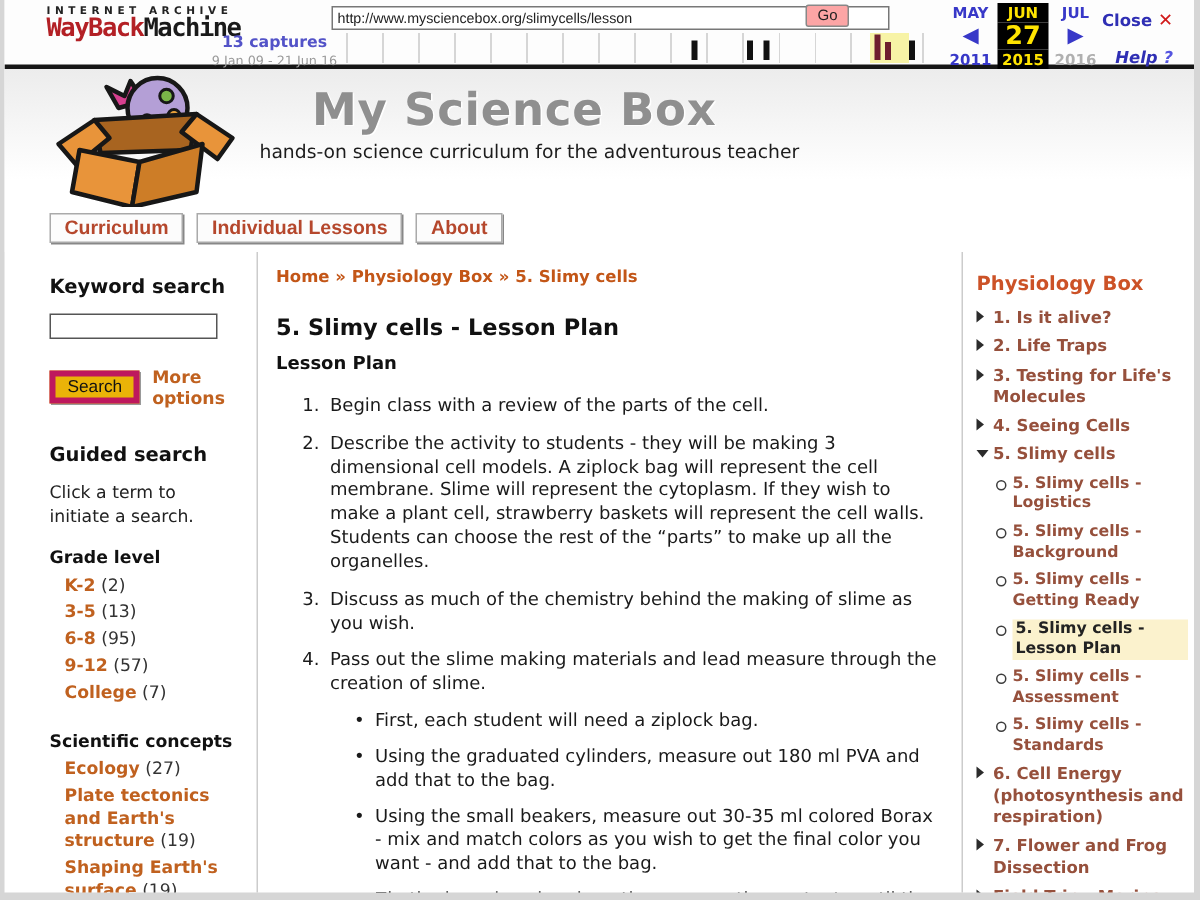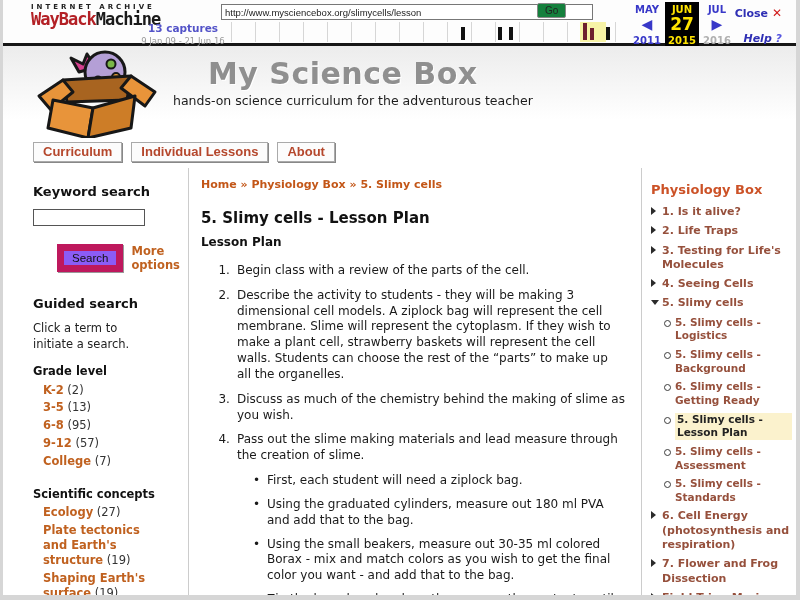--- a/index.html
+++ b/index.html
@@ -14,21 +14,21 @@
   .wm-logo .arc { font-size:7px; letter-spacing:3px; color:#222; font-weight:bold; }
   .wm-logo .wb { font-size:17px; font-weight:bold; letter-spacing:-1px; font-family:"DejaVu Sans Mono","Liberation Mono",monospace; }
   .wm-logo .wb .p1 { color:#b32025; }
   .wm-logo .wb .p2 { color:#1a1a1a; }
   .wm-captures { position:absolute; left:130px; top:22px; width:100px; text-align:center; }
   .wm-captures .cnt { color:#5353c8; font-weight:bold; font-size:10.5px; }
   .wm-captures .rng { color:#9a9a9a; font-size:8.5px; margin-top:2px; }
   .wm-url { position:absolute; left:218px; top:4px; width:372px; height:16px; font-size:9.5px;
             border:1px solid #777; padding:1px 3px; color:#222; background:#fff; }
   .wm-go { position:absolute; left:534px; top:3px; font-size:10px; padding:1px 7px;
-           border:1px solid #888; background:#15803d; border-radius:2px; color:#222; }
+           border:1px solid #888; background:#fca5a5; border-radius:2px; color:#222; }
   .wm-timeline { position:absolute; left:205px; top:22px; width:416px; height:20px;
                  background:repeating-linear-gradient(to right,transparent 0 23px,#d6d6d6 23px 24px); }
   .tl-hl { position:absolute; left:372px; top:0; width:26px; height:20px; background:#f7f3a6; }
   .tl-bar { position:absolute; bottom:2px; width:4px; height:13px; background:#111; }
   .wm-dates { position:absolute; left:626px; top:2px; width:110px; display:grid;
               grid-template-columns:36px 34px 36px; text-align:center; row-gap:0; }
   .wm-dates .mon { font-size:10px; font-weight:bold; color:#3838c8; padding-top:2px; }
   .wm-dates .blk { background:#000; color:#ffe400; }
   .wm-dates .day { font-size:17px; font-weight:bold; line-height:18px; }
   .wm-dates .arrow { font-size:14px; color:#3838c8; line-height:18px; }
@@ -53,22 +53,22 @@
   
   .content { display:flex; height:430px; }
   .sb-left { flex:0 0 168px; padding:16px 8px 0 30px; border-right:1px solid #ccc; font-size:11.5px; }
   .main { flex:1 1 auto; padding:8px 16px 0 12px; }
   .sb-right { flex:0 0 155px; border-left:1px solid #ccc; padding:14px 4px 0 9px; }
 
   
   .sb-h { font-size:13px; font-weight:bold; color:#111; margin-bottom:10px; }
   .kw-input { width:112px; height:17px; border:1px solid #555; margin-bottom:18px; }
   .search-row { display:flex; align-items:center; gap:8px; margin-bottom:24px; }
-  .search-btn { font-size:11.5px; padding:1px 8px; background:#8b5cf6; border:7px solid #be185d;
-                box-shadow:1px 1px 0 #999; color:#111;margin-left:24px; }
+  .search-btn { font-size:11.5px; padding:1px 8px; background:#eab308; border:4px solid #be185d;
+                box-shadow:1px 1px 0 #999; color:#111; }
   .link { color:#c0611f; font-weight:bold; text-decoration:none; cursor:pointer; }
   .sb-desc { color:#222; margin-bottom:12px; width:125px; line-height:1.35; }
   .sb-sub { font-weight:bold; color:#111; margin:10px 0 3px; }
   .s-row { padding:1.5px 0 1.5px 10px; width:130px; line-height:1.3; }
   .s-row .cnt { color:#333; font-weight:normal; }
 
   
   .breadcrumb { font-size:11px; font-weight:bold; color:#c35617; margin:2px 0 18px; }
   .breadcrumb span { color:#c35617; }
   .page-title { font-size:15px; font-weight:bold; color:#111; margin-bottom:8px; }
@@ -268,21 +268,21 @@
           <div class="rs-item icon-leaf level-2">
             <span class="tree-icon"></span>
             <span class="lbl">5. Slimy cells - Logistics</span>
           </div>
           <div class="rs-item icon-leaf level-2">
             <span class="tree-icon"></span>
             <span class="lbl">5. Slimy cells - Background</span>
           </div>
           <div class="rs-item icon-leaf level-2">
             <span class="tree-icon"></span>
-            <span class="lbl">6. Slimy cells - Getting Ready</span>
+            <span class="lbl">5. Slimy cells - Getting Ready</span>
           </div>
           <div class="rs-item active icon-leaf level-2">
             <span class="tree-icon"></span>
             <span class="lbl">5. Slimy cells - Lesson Plan</span>
           </div>
           <div class="rs-item icon-leaf level-2">
             <span class="tree-icon"></span>
             <span class="lbl">5. Slimy cells - Assessment</span>
           </div>
           <div class="rs-item icon-leaf level-2">

